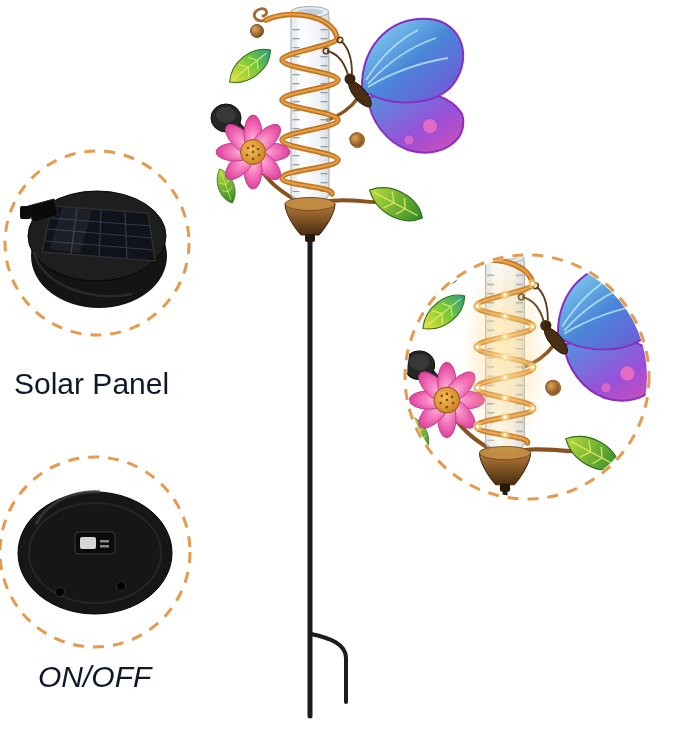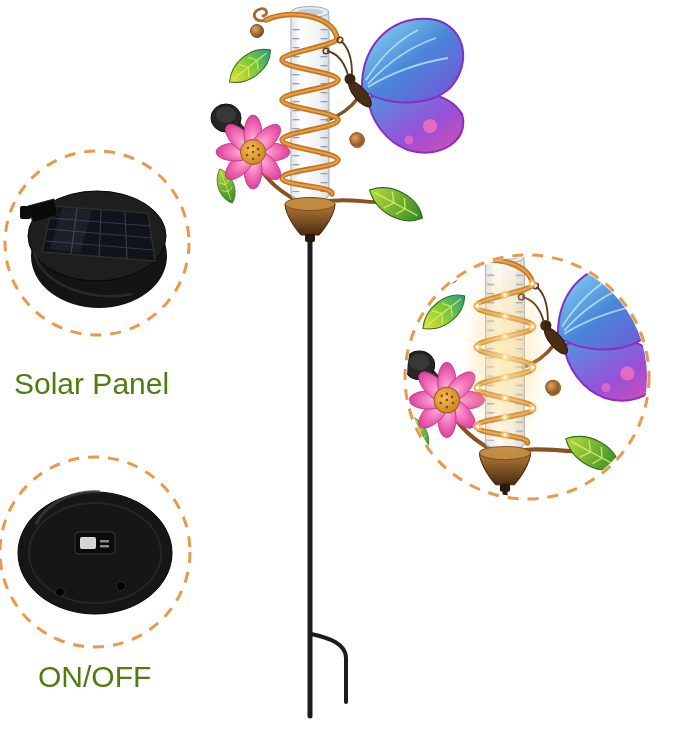--- a/index.html
+++ b/index.html
@@ -3,24 +3,24 @@
 <meta charset="utf-8">
 <style>
   html,body { margin:0; padding:0; background:#ffffff; }
   .canvas {
     position:relative; width:679px; height:730px; background:#ffffff;
     overflow:hidden; font-family:"Liberation Sans", sans-serif;
   }
   .scene { position:absolute; left:0; top:0; }
   .label {
     position:absolute; font-family:"Liberation Sans", sans-serif;
-    font-size:30px; font-weight:400; color:#4d7c0f; white-space:nowrap;
+    font-size:30px; font-weight:400; color:#0f172a; white-space:nowrap;
   }
   #lbl-solar { left:14px;  top:367px; }
-  #lbl-onoff { left:38px;  top:660px; }
+  #lbl-onoff { left:38px;  top:660px;font-style:italic; }
   #lbl-led   { left:408px; top:545px; }
 </style>
 </head>
 <body>
 
 <div class="canvas">
 
 <svg class="scene" width="679" height="730" viewBox="0 0 679 730" xmlns="http://www.w3.org/2000/svg">
   <defs>
     <linearGradient id="tubeGrad" x1="0" y1="0" x2="1" y2="0">

